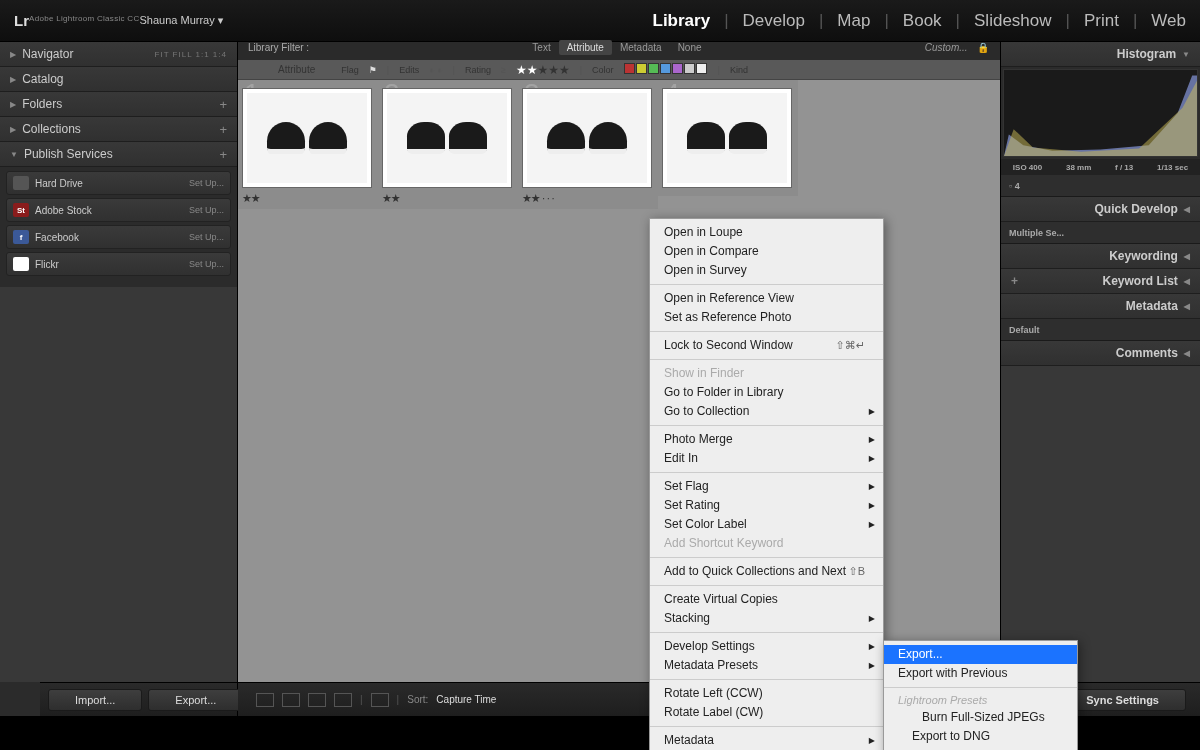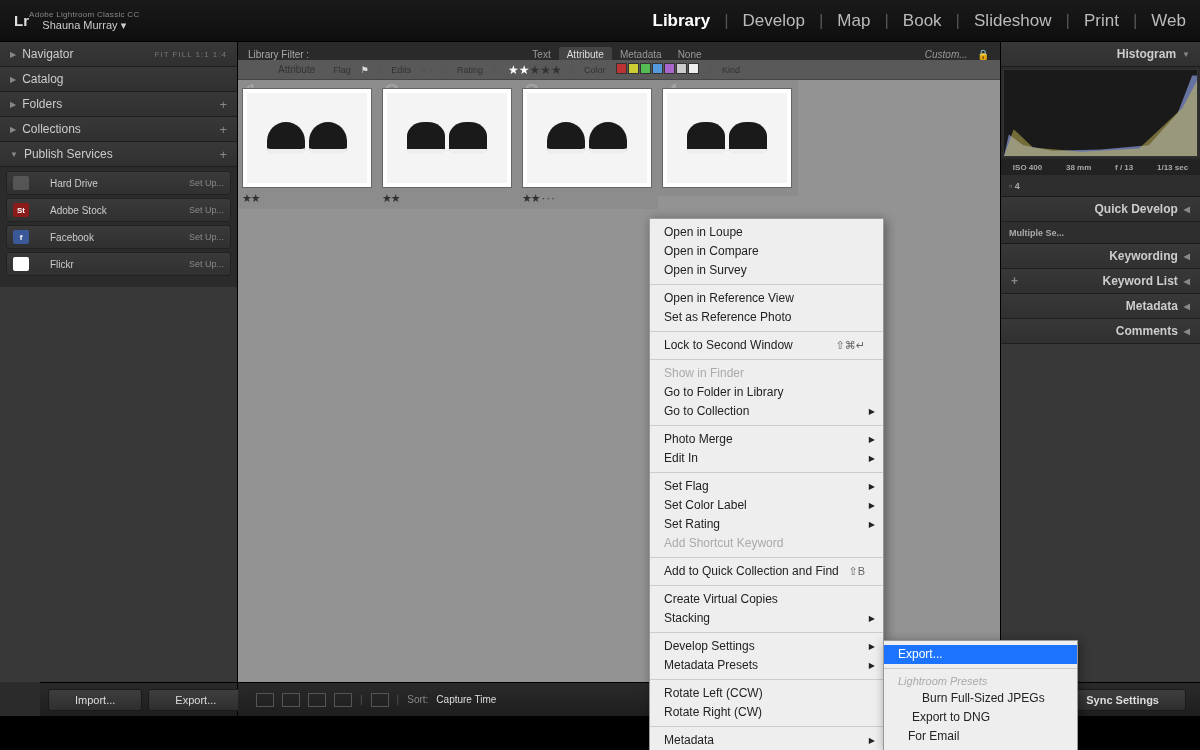--- a/index.html
+++ b/index.html
@@ -1,21 +1,21 @@
 <!DOCTYPE html>
 <html><head>
 <meta charset="utf-8">
 <style>
 * { margin: 0; padding: 0; box-sizing: border-box; font-family: "Helvetica Neue", Arial, sans-serif; }
 body { background: #000; width: 1200px; height: 750px; overflow: hidden; color: #aaa; font-size: 12px; position: relative; }
 
 
 .topbar { height: 42px; background: linear-gradient(#1a1a1a,#0e0e0e); display: flex; align-items: center; padding: 0 14px; border-bottom: 1px solid #000; }
 .logo { font-size: 15px; font-weight: 600; color: #ddd; margin-right: 0; }
-.app-sub { display: flex; flex-direction: column; margin-right: 34px; text-align: center; }
+.app-sub { display: flex; flex-direction: row; margin-right: 34px; }
 .app-sub .app { font-size: 8px; color: #888; letter-spacing: 0.3px; }
 .app-sub .user { font-size: 11px; color: #ccc; }
 .modules { margin-left: auto; display: flex; gap: 14px; font-size: 17px; color: #bbb; align-items: baseline; }
 .modules span { cursor: pointer; }
 .modules .sep { color: #555; }
 .modules .active { color: #fff; font-weight: 600; }
 
 
 .main { display: flex; height: 674px; position: relative; }
 .col { background: #2b2b2b; }
@@ -27,26 +27,26 @@
 .phead { height: 25px; background: linear-gradient(#383838,#303030); border-bottom: 1px solid #1e1e1e; display: flex; align-items: center; padding: 0 10px; color: #ccc; font-size: 12px; cursor: pointer; }
 .phead .tri { margin-right: 6px; font-size: 8px; color: #888; }
 .phead.rp { justify-content: flex-end; }
 .phead.rp .tri { margin-left: 6px; margin-right: 0; }
 .phead .plus { margin-left: auto; color: #888; font-size: 13px; }
 .phead .opts { margin-left: auto; font-size: 8px; color: #777; letter-spacing: 1px; }
 
 
 .pubbox { padding: 4px 6px 8px; }
 .pubitem { height: 24px; background: linear-gradient(#3a3a3a,#303030); border: 1px solid #222; border-radius: 3px; margin-bottom: 3px; display: flex; align-items: center; padding: 0 6px; font-size: 10px; color: #ccc; cursor: pointer; }
-.pubitem .picon { width: 16px; height: 14px; margin-right: 21px; border-radius: 2px; display:inline-flex; align-items:center; justify-content:center; font-size:8px; font-weight:bold; }
+.pubitem .picon { width: 16px; height: 14px; margin-right: 6px; border-radius: 2px; display:inline-flex; align-items:center; justify-content:center; font-size:8px; font-weight:bold; }
 .pubitem .setup { margin-left: auto; font-size: 9px; color: #888; }
 .findmore { height: 22px; background: linear-gradient(#3a3a3a,#303030); border: 1px solid #222; border-radius: 3px; display: flex; align-items: center; justify-content: center; font-size: 10px; color: #aaa; cursor: pointer; }
 
 
-.filterbar { height: 18px; background: #2a2a2a; display: flex; align-items: flex-end; font-size: 10px; color: #aaa; padding: 0 10px; }
+.filterbar { height: 18px; background: #2a2a2a; display: flex; align-items: flex-start; font-size: 10px; color: #aaa; padding: 0 10px; }
 .filterbar .fit { padding: 2px 8px; cursor: pointer; color:#999; }
 .filterbar .fit.act { background: #444; border-radius: 2px; color: #ddd; }
 .fbar2 { height: 20px; background: #595959; border-bottom:1px solid #444; display: flex; align-items: center; font-size: 9px; color: #ccc; padding: 0 14px 0 40px; gap:10px; }
 .fbar2 .albl { color:#333; font-size:10px; }
 .starsx span{ color:#333; font-size:12px; }
 .starsx .sfill{color:#fff;}
 .swatches span{ display:inline-block; width:11px; height:11px; border:1px solid #333; margin-right:1px;}
 
 
 .grid { flex: 1; background: #939393; padding: 0; display: flex; align-items: flex-start; }
@@ -172,21 +172,21 @@
     <div class="filterbar">
       <span>Library Filter :</span>
       <span style="flex:1"></span>
       <span id="ftabs"><span class="fit">Text</span><span class="fit act">Attribute</span><span class="fit">Metadata</span><span class="fit">None</span></span>
       <span style="flex:1"></span>
       <span style="color:#999;font-style:italic;margin-right:10px">Custom...</span>
       <span style="color:#c0a030">🔒</span>
     </div>
     <div class="fbar2">
       <span class="albl">Attribute</span>
-      <span style="margin-left:8px;color:#333">Flag</span>
+      <span style="margin-left:16px;color:#333">Flag</span>
       <span style="color:#ddd">⚑</span>
       <span style="color:#555">|</span>
       <span style="color:#333">Edits</span>
       <span style="color:#555">◐ ◐</span>
       <span style="color:#555">|</span>
       <span style="color:#333">Rating</span>
       <span style="color:#555">≥</span>
       <span class="starsx"><span class="sfill">★</span><span class="sfill">★</span><span>★</span><span>★</span><span>★</span></span>
       <span style="color:#555">|</span>
       <span style="color:#333">Color</span>
@@ -292,20 +292,23 @@
       </div>
     <div class="phead rp">
         <span style="margin-right:auto;color:#888">+</span>
         <span>Keyword List</span>
         <span class="tri">◀</span>
       </div>
     <div class="phead rp">
         <span>Metadata</span>
         <span class="tri">◀</span>
       </div>
+    <div class="rpanel-sub">
+        <span>Default</span>
+      </div>
     <div class="phead rp">
         <span>Comments</span>
         <span class="tri">◀</span>
       </div>
     <div class="rspacer"></div>
     <div style="height:34px;background:linear-gradient(#2a2a2a,#1e1e1e);border-top:1px solid #000;display:flex;align-items:center;justify-content:flex-end;padding:0 8px;">
       <span class="btn" style="padding:0 8px">ta</span>
       <span class="btn">Sync Settings</span>
     </div>
   </div>
@@ -347,31 +350,31 @@
         <span>Photo Merge</span>
       </div>
       <div class="mi hassub">
         <span>Edit In</span>
       </div>
       <div class="msep"></div>
       <div class="mi hassub">
         <span>Set Flag</span>
       </div>
       <div class="mi hassub">
+        <span>Set Rating</span>
+      </div>
+      <div class="mi hassub">
         <span>Set Color Label</span>
-      </div>
-      <div class="mi hassub">
-        <span>Set Rating</span>
       </div>
       <div class="mi dis">
         <span>Add Shortcut Keyword</span>
       </div>
       <div class="msep"></div>
       <div class="mi">
-        <span>Add to Quick Collection and Find</span>
+        <span>Add to Quick Collections and Next</span>
         <span class="sc">⇧B</span>
       </div>
       <div class="msep"></div>
       <div class="mi">
         <span>Create Virtual Copies</span>
       </div>
       <div class="mi hassub">
         <span>Stacking</span>
       </div>
       <div class="msep"></div>
@@ -379,28 +382,29 @@
         <span>Develop Settings</span>
       </div>
       <div class="mi hassub">
         <span>Metadata Presets</span>
       </div>
       <div class="msep"></div>
       <div class="mi">
         <span>Rotate Left (CCW)</span>
       </div>
       <div class="mi">
-        <span>Rotate Right (CW)</span>
+        <span>Rotate Label (CW)</span>
       </div>
       <div class="msep"></div>
       <div class="mi hassub">
         <span>Metadata</span>
       </div>
     </div>
   <div class="ctx sub-ctx" id="ctx-sub">
       <div class="mi sel">Export...</div>
+      <div class="mi">Export with Previous</div>
       <div class="msep"></div>
       <div class="grp">Lightroom Presets</div>
       <div class="mi" style="padding-left: 38px;">Burn Full-Sized JPEGs</div>
       <div class="mi" style="padding-left: 28px;">Export to DNG</div>
       <div class="mi" style="padding-left: 24px;">For Email</div>
     </div>
 </div>
 
 </body></html>

